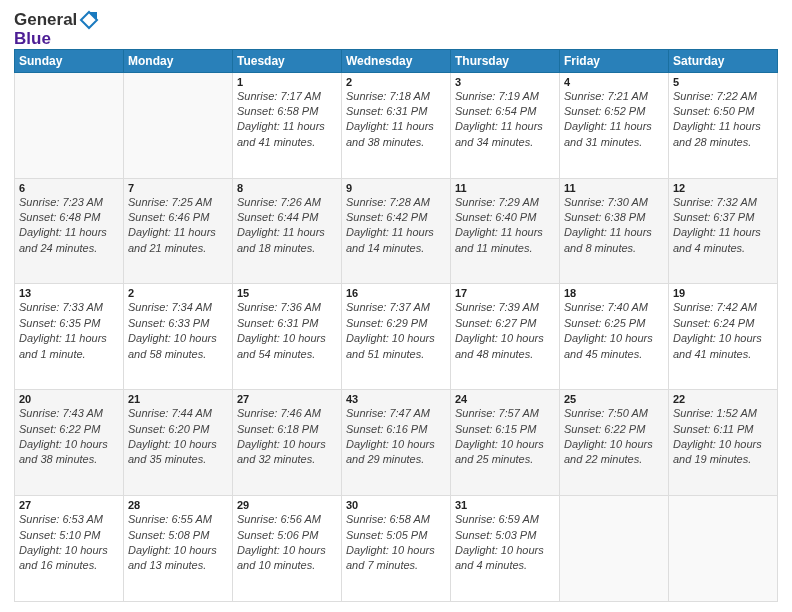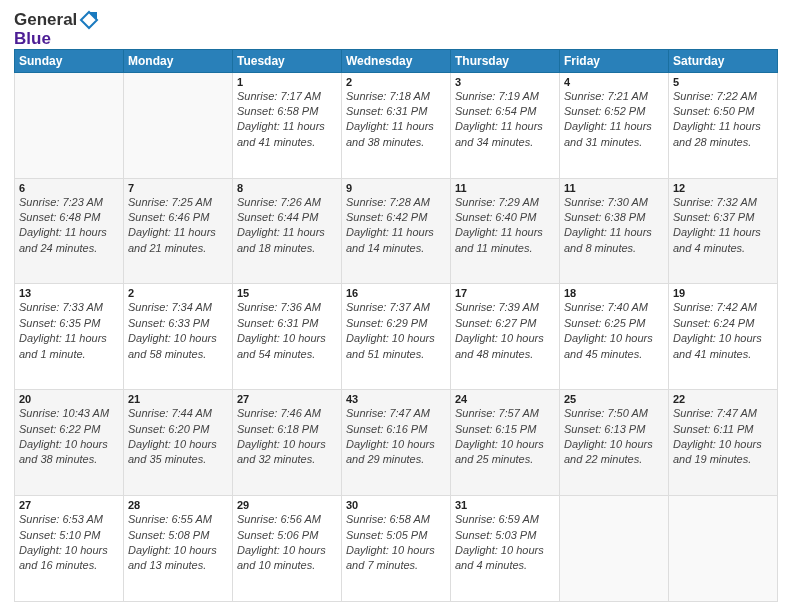--- a/index.html
+++ b/index.html
@@ -246,21 +246,21 @@
           <td>
             <span class="cell-day">19</span>
             <div class="cell-info">Sunrise: 7:42 AM
 Sunset: 6:24 PM
 Daylight: 10 hours and 41 minutes.</div>
           </td>
         </tr>
         <tr class="row-even">
           <td>
             <span class="cell-day">20</span>
-            <div class="cell-info">Sunrise: 10:43 AM
+            <div class="cell-info">Sunrise: 7:43 AM
 Sunset: 6:22 PM
 Daylight: 10 hours and 38 minutes.</div>
           </td>
           <td>
             <span class="cell-day">21</span>
             <div class="cell-info">Sunrise: 7:44 AM
 Sunset: 6:20 PM
 Daylight: 10 hours and 35 minutes.</div>
           </td>
           <td>
@@ -277,26 +277,26 @@
           </td>
           <td>
             <span class="cell-day">24</span>
             <div class="cell-info">Sunrise: 7:57 AM
 Sunset: 6:15 PM
 Daylight: 10 hours and 25 minutes.</div>
           </td>
           <td>
             <span class="cell-day">25</span>
             <div class="cell-info">Sunrise: 7:50 AM
-Sunset: 6:13 PM
+Sunset: 6:22 PM
 Daylight: 10 hours and 22 minutes.</div>
           </td>
           <td>
             <span class="cell-day">22</span>
-            <div class="cell-info">Sunrise: 7:47 AM
+            <div class="cell-info">Sunrise: 1:52 AM
 Sunset: 6:11 PM
 Daylight: 10 hours and 19 minutes.</div>
           </td>
         </tr>
         <tr class="row-odd">
           <td>
             <span class="cell-day">27</span>
             <div class="cell-info">Sunrise: 6:53 AM
 Sunset: 5:10 PM
 Daylight: 10 hours and 16 minutes.</div>

